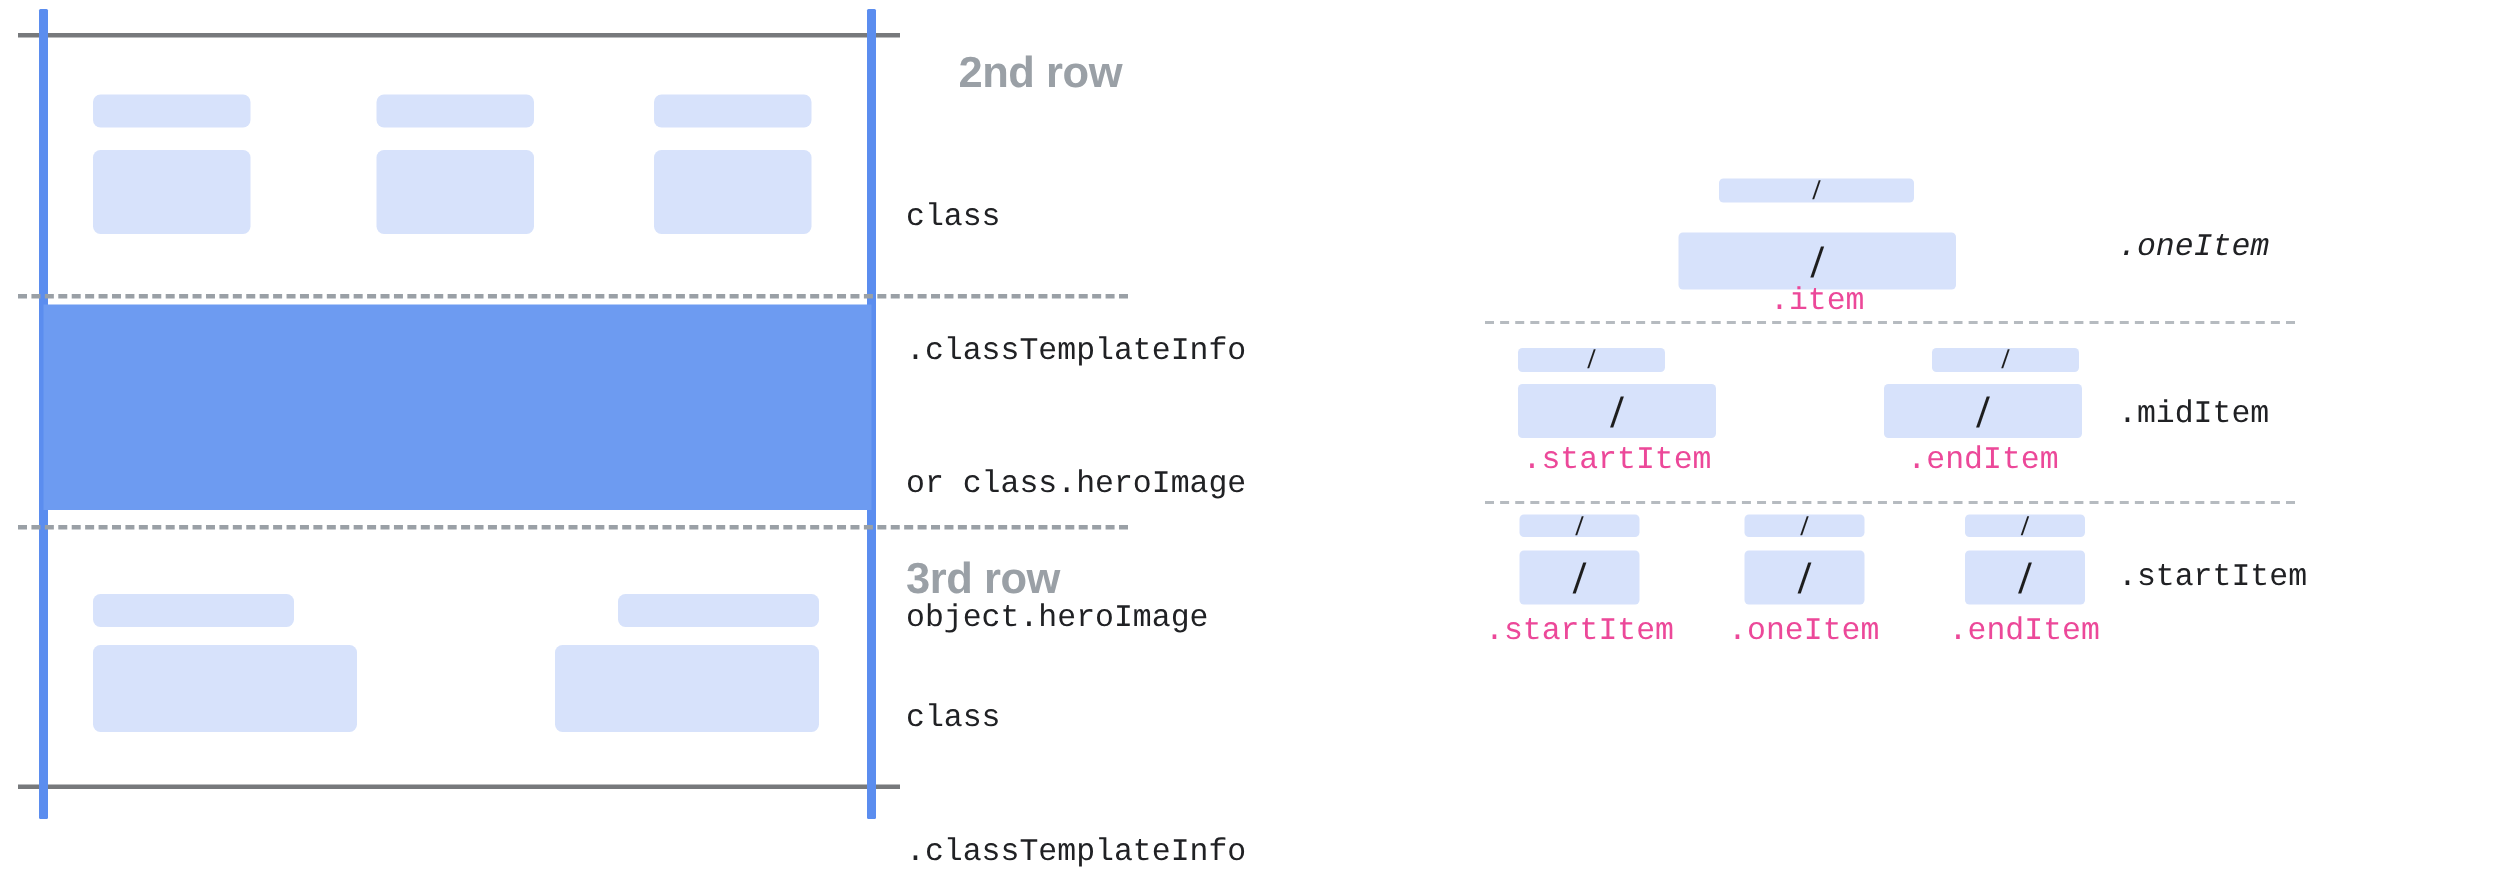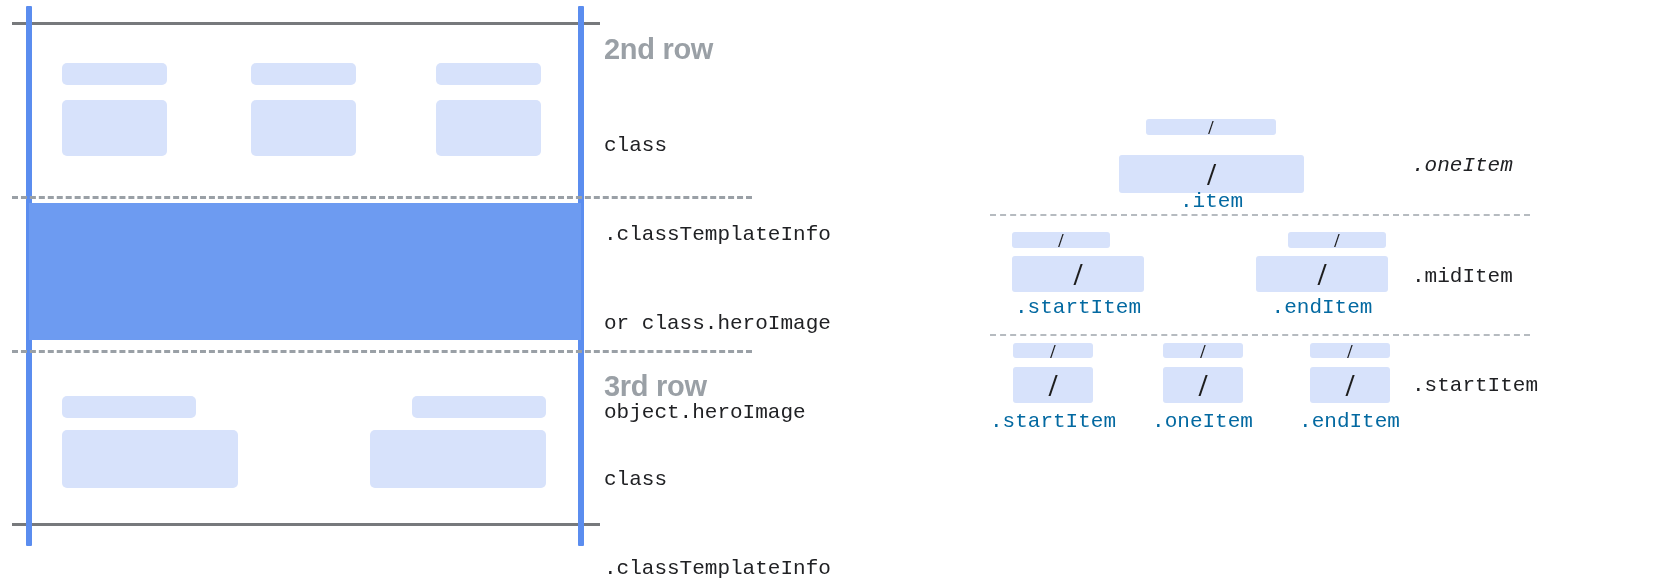--- a/index.html
+++ b/index.html
@@ -100,21 +100,21 @@
     line-height: 1;
     pointer-events: none;
   }
   .slot-bar.small .slash { font-size: 19px; }
   .slot-bar.big .slash   { font-size: 31px; }
 
   .slot-caption {
     position: absolute;
     font-family: "Liberation Mono", monospace;
     font-size: 21px;
-    color: #0369a1;
+    color: #ec4899;
     white-space: pre;
     text-align: center;
   }
   .group-label {
     position: absolute;
     font-family: "Liberation Mono", monospace;
     font-size: 21px;
     color: #202124;
     white-space: pre;
   }
@@ -150,21 +150,21 @@
 
     <div class="abs">
       <div class="chip" style="left:62px;  top:396px; width:134px; height:22px;"></div>
       <div class="chip" style="left:62px;  top:430px; width:176px; height:58px;"></div>
 
       <div class="chip" style="left:412px; top:396px; width:134px; height:22px;"></div>
       <div class="chip" style="left:370px; top:430px; width:176px; height:58px;"></div>
     </div>
   </div>
 
-  <div class="row-title" style="left:604px; top:33px;">2nd row</div>
+  <div class="row-title" style="left:639px; top:33px;">2nd row</div>
 
   <div class="code-block" style="left:604px; top:72px;">
     <div class="code-line">class</div>
     <div class="code-line">.classTemplateInfo</div>
   </div>
 
   <div class="code-block" style="left:604px; top:250px;">
     <div class="code-line">or class.heroImage</div>
     <div class="code-line">object.heroImage</div>
   </div>

